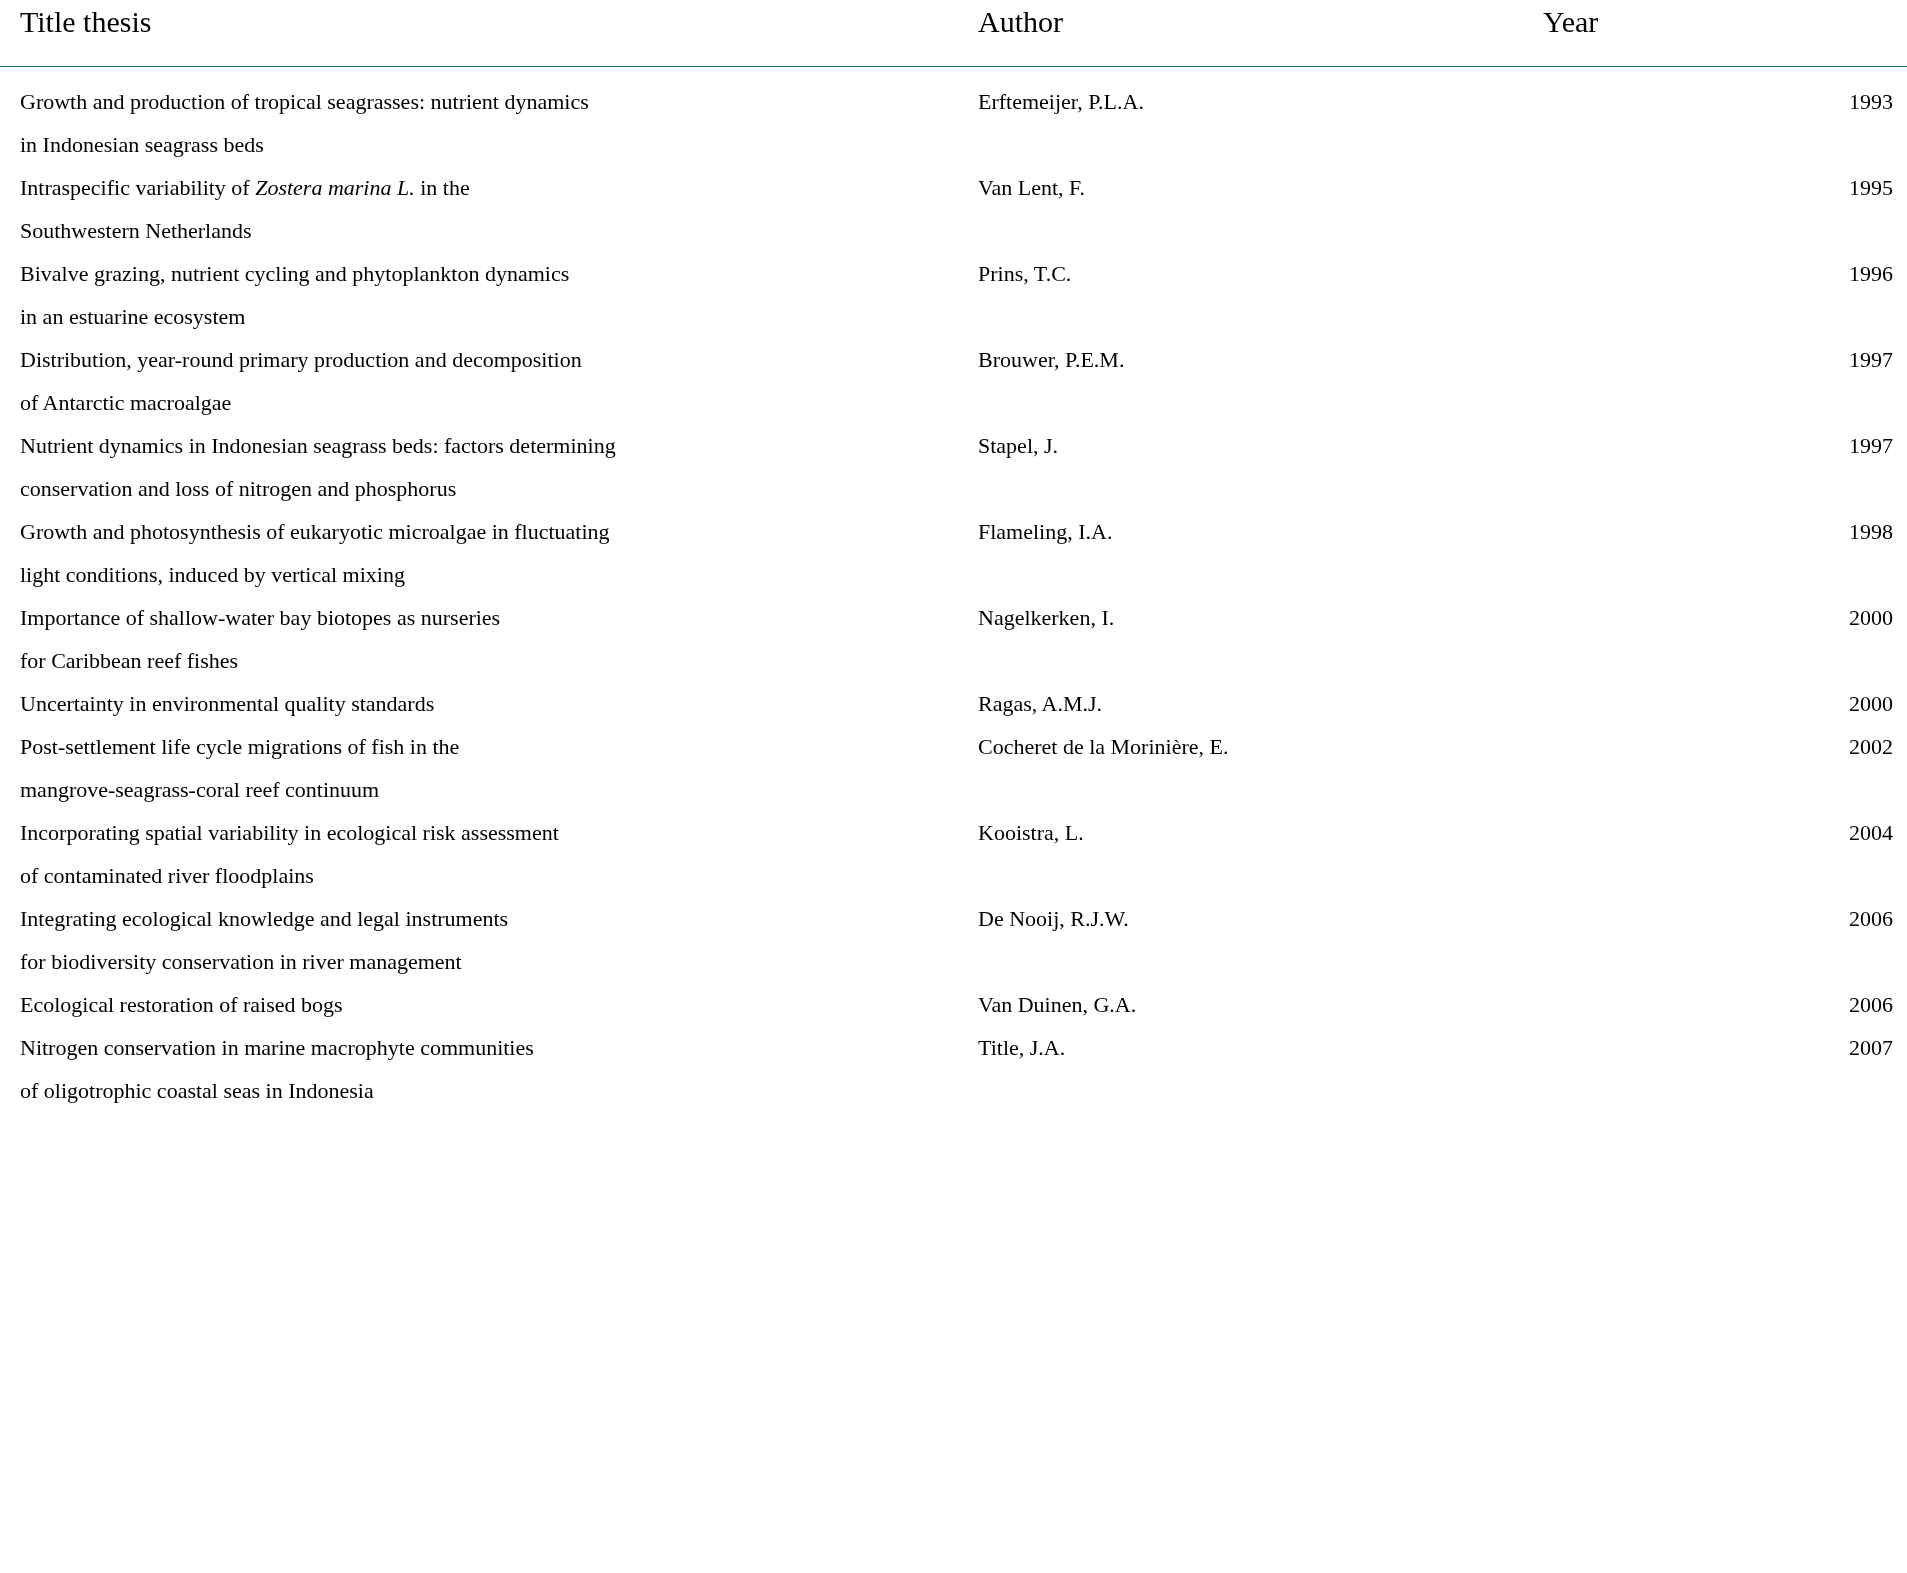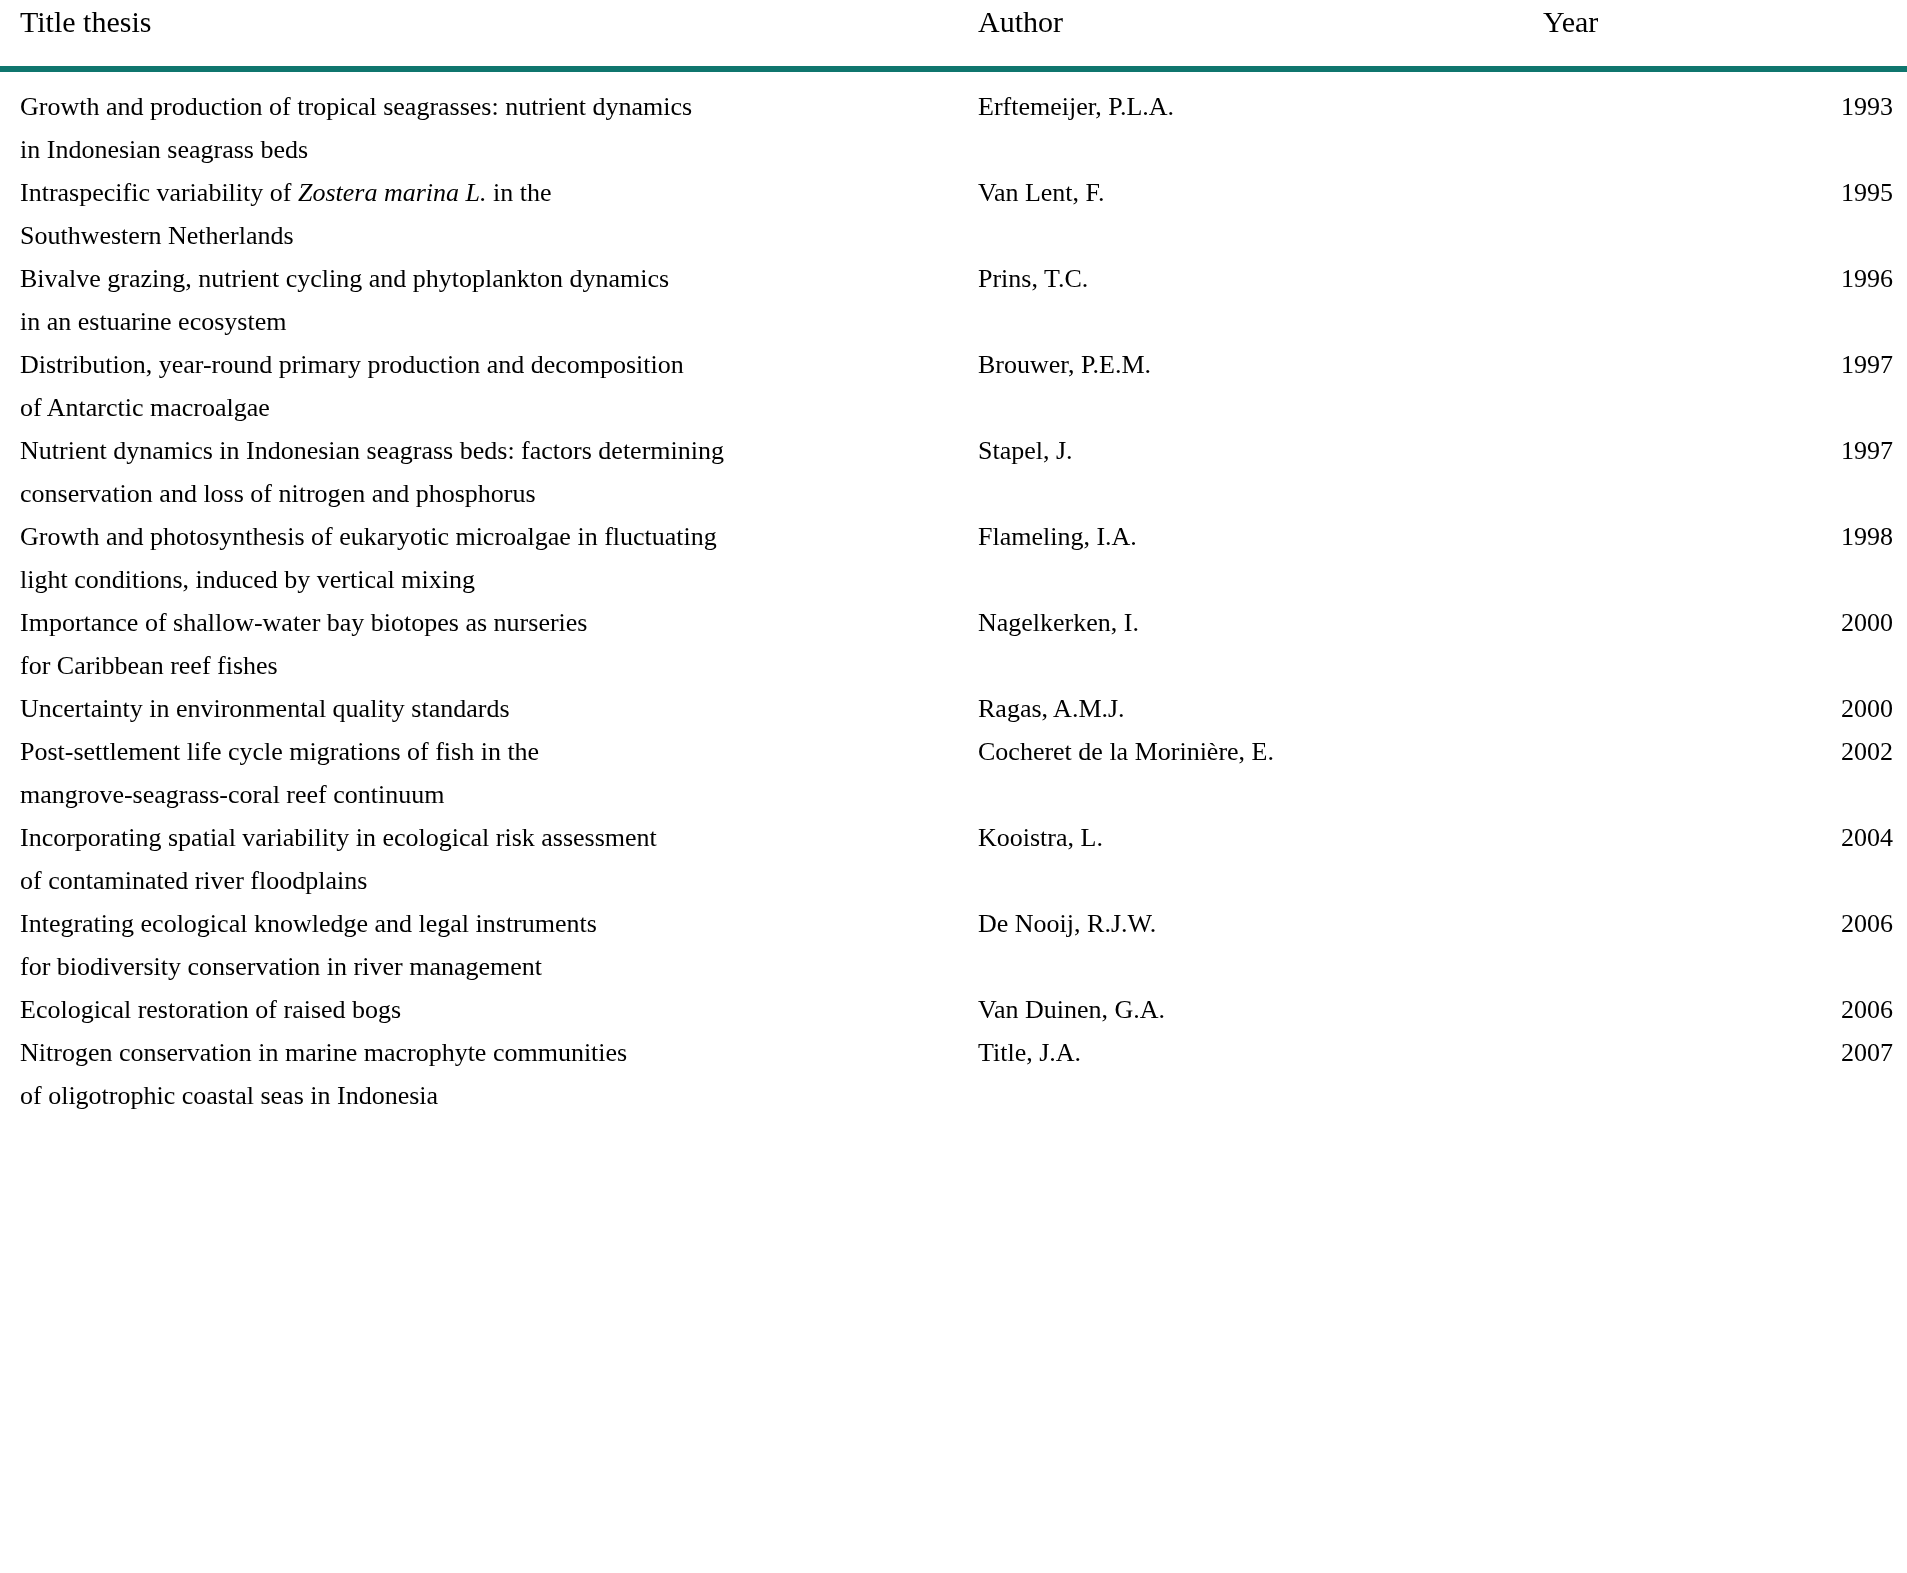--- a/index.html
+++ b/index.html
@@ -36,28 +36,28 @@
     text-align: left;
     vertical-align: top;
     padding: 0;
     height: 58px;
   }
   thead th.th-title  { padding-left: 20px; }
   thead th.th-author { padding-left: 0px; }
   thead th.th-year   { text-align: left; padding-right: 14px; }
 
   thead tr.header-row th {
-    border-bottom: 6px solid #0f766e;
+    border-bottom: 1px solid #0f766e;
     padding-bottom: 8px;
   }
 
   tbody td {
     vertical-align: top;
     padding: 0;
-    font-size: 26px;
+    font-size: 22px;
     line-height: 43px;
   }
   tbody tr:first-child td { padding-top: 13px; }
 
   td.td-title  { padding-left: 20px; }
   td.td-author { padding-left: 0px; white-space: nowrap; margin-left: 36px; }
   td.td-year   { text-align: right; padding-right: 14px; white-space: nowrap; }
 
   .title-line { display: block; white-space: nowrap; }
   .ital { font-style: italic; }

